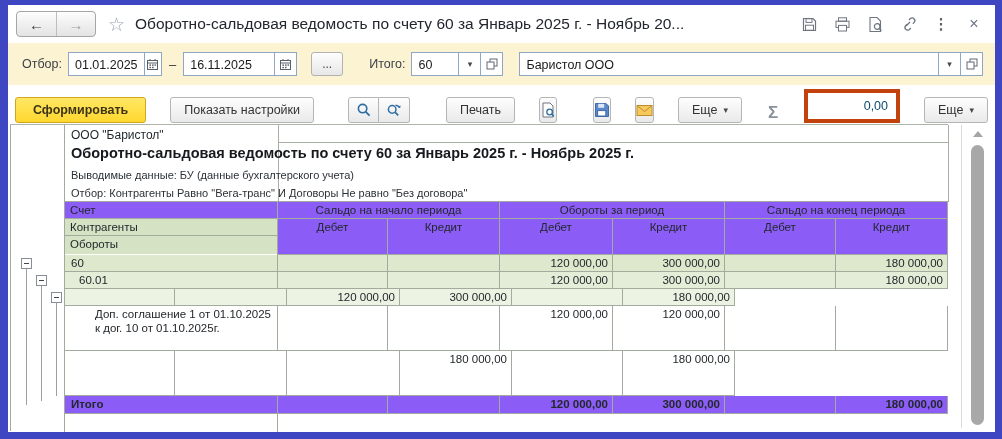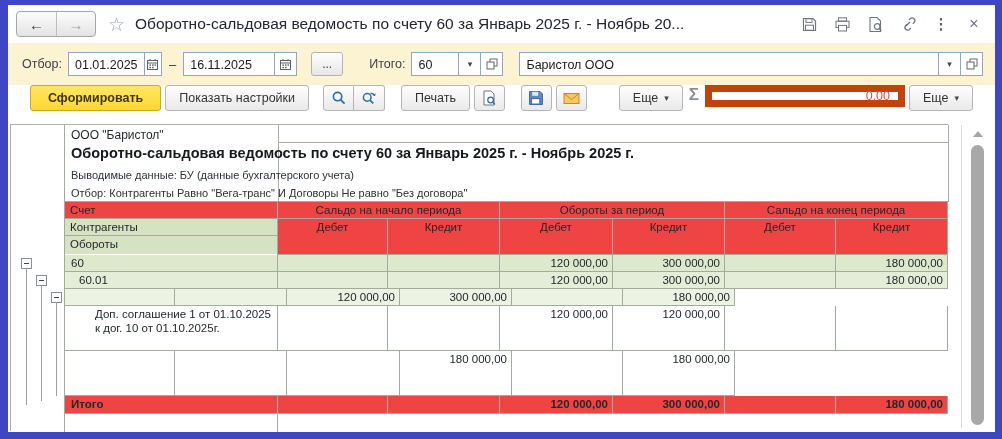--- a/index.html
+++ b/index.html
@@ -32,36 +32,36 @@
            justify-content:center; background:#fff; }
   .ddArrow { font-size:9px; color:#44484e; }
   .dash { font-size:13px; color:#333; margin:0 7px; }
   .mini-btn { height:24px; width:32px; margin-left:14px; border:1px solid #b2b2b2; border-radius:3px;
               background:linear-gradient(#fefefe,#e7e7e7); font-size:12px; color:#444;
               display:flex; align-items:center; justify-content:center; }
   .acct { width:92px; }
   .org  { flex:1; margin-right:4px; }
   .org .txt { flex:1; }
   
-  .toolbar { height:38px; display:flex; align-items:flex-start; padding:0 22px; gap:4px; background:#fff; }
+  .toolbar { height:38px; display:flex; align-items:flex-end; padding:0 7px; gap:24px; background:#fff; }
   .tbtn { height:26px; padding:0 13px; border:1px solid #b5b5b5; border-radius:3px;
           background:linear-gradient(#fefefe,#e9e9e9); font-size:12.5px; color:#333;
           display:flex; align-items:center; justify-content:center; white-space:nowrap; }
   .tbtn.iconb { width:31px; padding:0; }
   .generate { background:linear-gradient(#ffe765,#ffd72e); border-color:#cfa81f; font-weight:bold;
               color:#3d3416; padding:0 17px; }
   .btn-group { display:flex; margin-left:10px; }
   .btn-group .tbtn { border-radius:0; }
   .btn-group .tbtn:first-child { border-radius:3px 0 0 3px; }
   .btn-group .tbtn:last-child { border-radius:0 3px 3px 0; border-left:none; }
   .sp12 { margin-left:12px; }
   .more .ddArrow { margin-left:6px; }
   .sigma { font-size:17px; color:#8a919b; font-weight:bold; margin:0 2px; }
-  .sumfield { height:22px; border:7px solid #c2410c; width:200px; display:flex; align-items:center;
-              justify-content:flex-end; padding:0 8px; font-size:12.5px; color:#ef4444; background:#fff; }
+  .sumfield { height:34px; border:4px solid #c2410c; width:200px; display:flex; align-items:center;
+              justify-content:flex-end; padding:0 8px; font-size:12.5px; color:#0c4a6e; background:#fff; }
   .pushR { margin-left:auto; }
   
   .report-area { position:relative; height:309px; background:#fff; }
   .sheet { position:absolute; left:2px; top:1px; width:938px; height:307px;
            border-left:1px solid #a3ab9e; border-top:1px solid #aeb5a9;
            font-size:11.5px; color:#23282c; }
   .gutter { position:absolute; left:0; top:0; width:54px; height:307px; border-right:1px solid #a3ab9e; }
   .content { position:relative; margin-left:54px; width:884px; }
   .vline-head { position:absolute; left:213px; top:0; width:1px; height:76px; background:#a8afa4; }
   .redge-head { position:absolute; left:883px; top:0; width:1px; height:76px; background:#a8afa4; }
@@ -71,21 +71,21 @@
   .hrowB { height:23px; padding:2px 0 0 6px; font-weight:bold; font-size:14.5px; color:#16191d;
            position:relative; white-space:nowrap; }
   .hrowC, .hrowD { height:18px; padding:3px 0 0 6px; font-size:11px; color:#2c3136;
                    position:relative; white-space:nowrap; }
   .hrowD { height:17px; }
   .row { display:flex; }
   .c { border-right:1px solid #a3ab9e; border-bottom:1px solid #a3ab9e; overflow:hidden; }
   .cw-l { width:213px; }
   .cw0 { width:110px; } .cw1 { width:112px; } .cw2 { width:113px; }
   .cw3 { width:112px; } .cw4 { width:111px; } .cw5 { width:112px; }
-  .bgH { background:#ef4444; } .bg1 { background:#dde8cd; }
+  .bgH { background:#8b5cf6; } .bg1 { background:#dde8cd; }
   .bg2 { background:#e4edd7; } .bg3 { background:#edf3e3; }
   .h-top { display:flex; border-top:1px solid #a3ab9e; height:18px; }
   .h-top .c { padding-top:2px; }
   .gc { text-align:center; }
   .hl { padding-left:5px; }
   .h-bot { display:flex; height:36px; }
   .subcol { width:213px; border-right:1px solid #a3ab9e; }
   .subcol .s1 { height:17px; border-bottom:1px solid #a3ab9e; padding:2px 0 0 5px; background:#d5e2c4; }
   .subcol .s2 { height:18px; padding:2px 0 0 5px; background:#d5e2c4; }
   .h-bot .c { text-align:center; padding-top:2px; }

